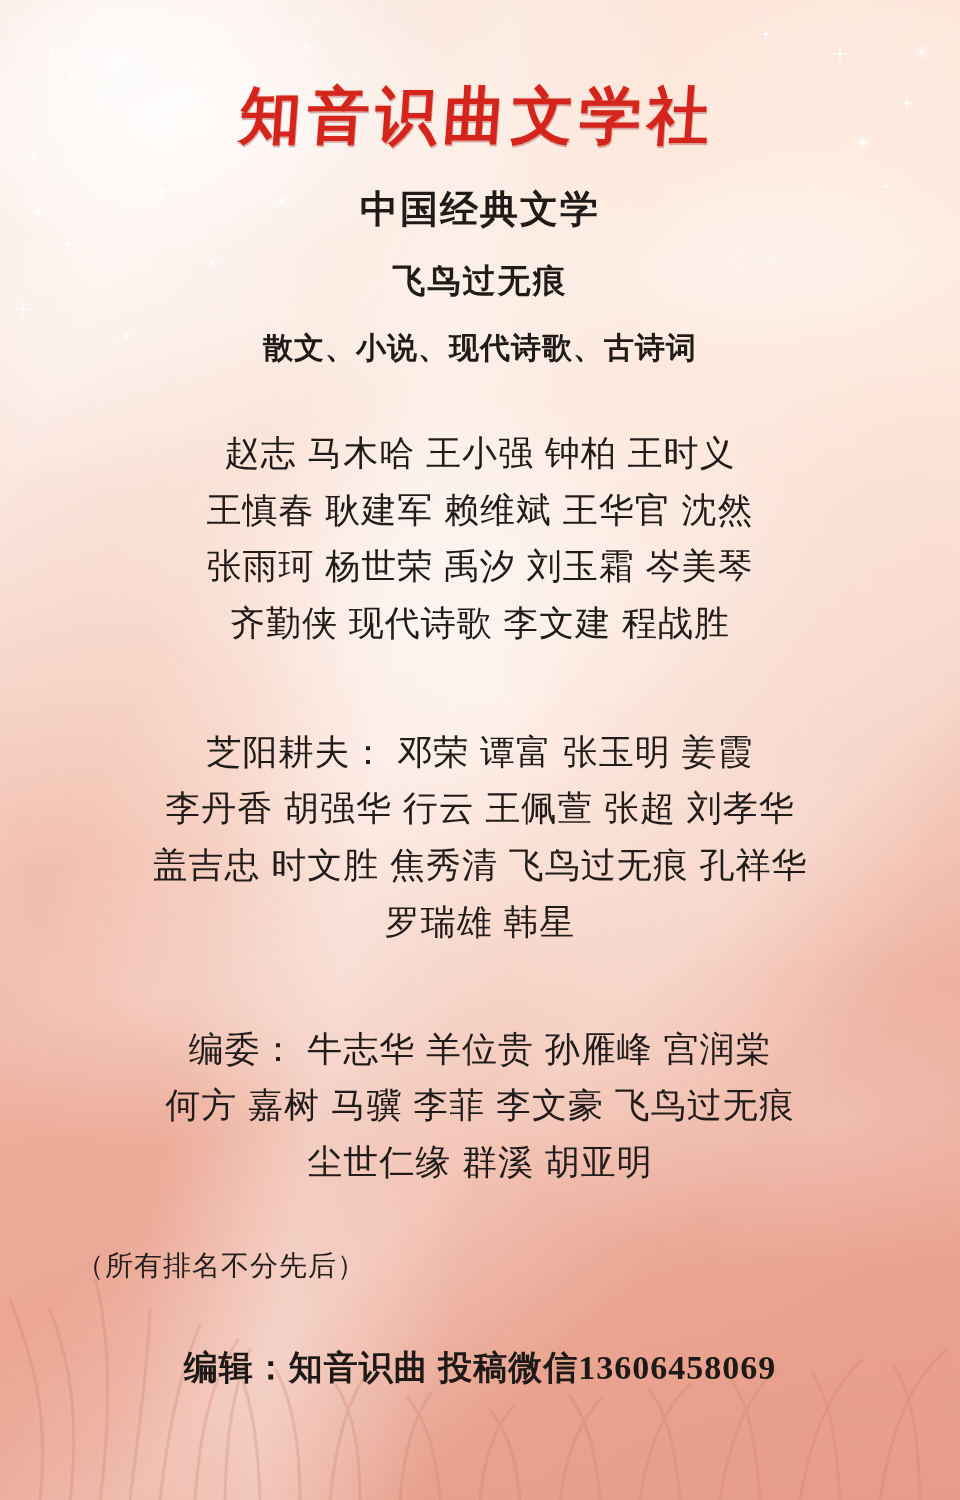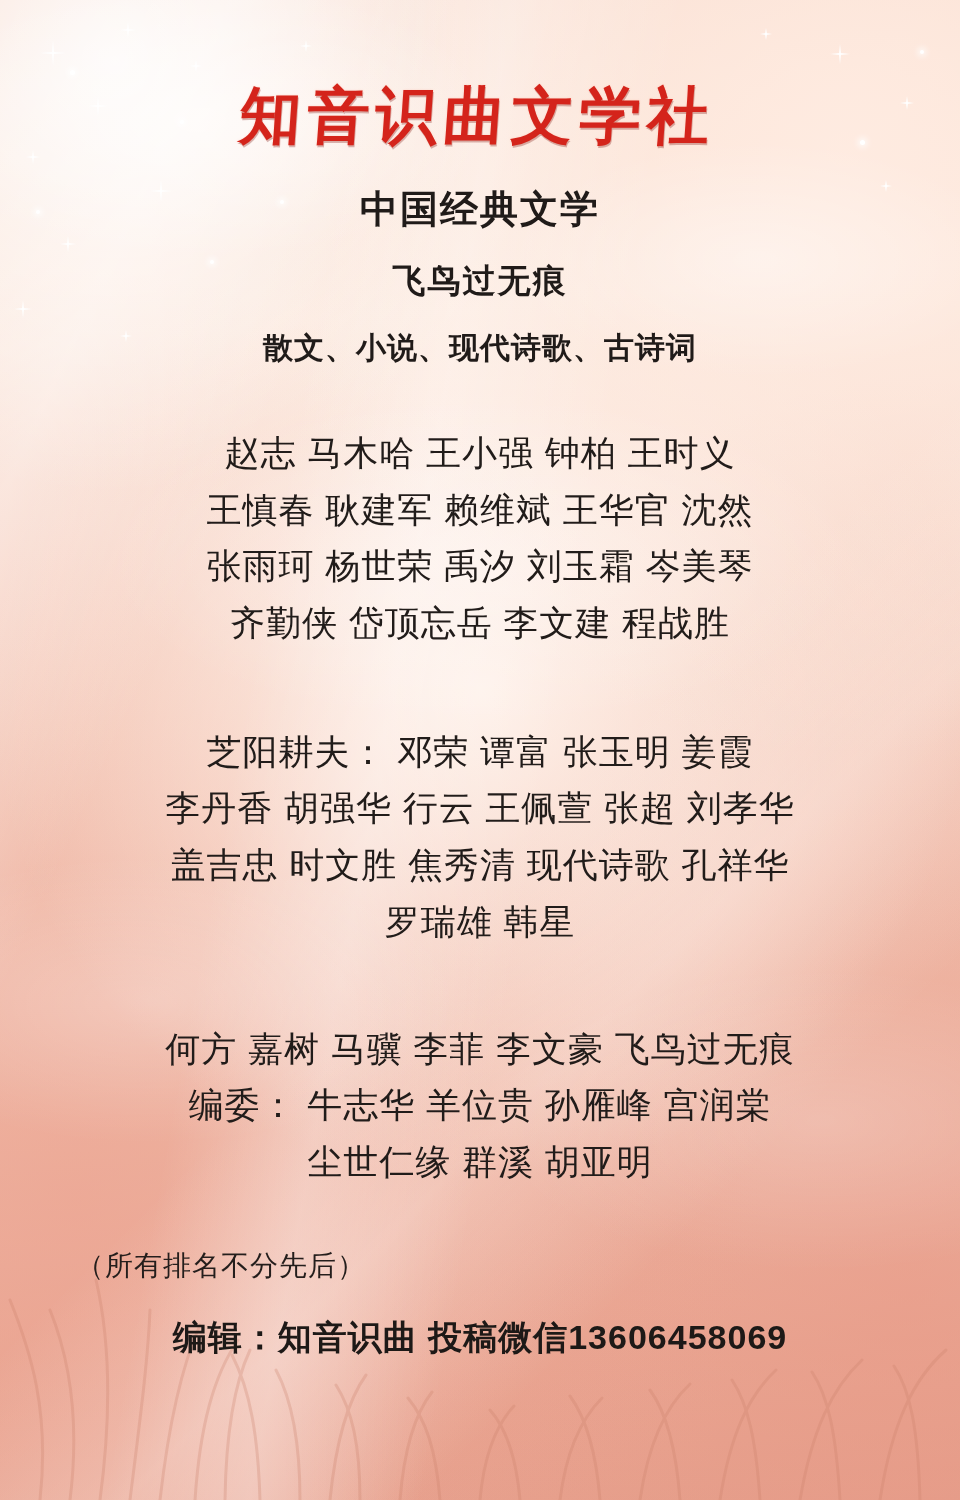--- a/index.html
+++ b/index.html
@@ -144,25 +144,26 @@
   .note {
     margin-top: 56px;
     font-size: 28px;
     color: #241e1c;
     text-align: left;
     padding-left: 76px;
     letter-spacing: 1px;
   }
 
   .footer {
-    margin-top: 30px;
+    margin-top: 60px;
     font-size: 34px;
     font-weight: 700;
     color: #1d1917;
     letter-spacing: 1px;
+    font-family: Liberation Serif, serif;
   }
 </style>
 </head>
 <body>
 
 <div class="poster">
 
   <div class="sheen"></div>
   <div class="cloudwash"></div>
 
@@ -226,33 +227,33 @@
     <h1 class="brand">知音识曲文学社</h1>
 
     <div class="subtitle-1">中国经典文学</div>
     <div class="subtitle-2">飞鸟过无痕</div>
     <div class="subtitle-3">散文、小说、现代诗歌、古诗词</div>
 
     <div class="section sec-deputy">
       <div class="roster-line">赵志  马木哈  王小强  钟柏  王时义</div>
       <div class="roster-line">王慎春  耿建军  赖维斌  王华官  沈然</div>
       <div class="roster-line">张雨珂  杨世荣  禹汐  刘玉霜  岑美琴</div>
-      <div class="roster-line">齐勤侠  岱顶忘岳  李文建  程战胜</div>
+      <div class="roster-line">齐勤侠  现代诗歌  李文建  程战胜</div>
     </div>
 
     <div class="section sec-editor">
       <div class="roster-line">芝阳耕夫： 邓荣  谭富  张玉明  姜霞</div>
       <div class="roster-line">李丹香  胡强华  行云  王佩萱  张超  刘孝华</div>
-      <div class="roster-line">盖吉忠  时文胜  焦秀清  现代诗歌  孔祥华</div>
+      <div class="roster-line">盖吉忠  时文胜  焦秀清  飞鸟过无痕  孔祥华</div>
       <div class="roster-line">罗瑞雄  韩星</div>
     </div>
 
     <div class="section sec-board">
+      <div class="roster-line">编委： 牛志华  羊位贵  孙雁峰  宫润棠</div>
       <div class="roster-line">何方  嘉树  马骥  李菲  李文豪  飞鸟过无痕</div>
-      <div class="roster-line">编委： 牛志华  羊位贵  孙雁峰  宫润棠</div>
       <div class="roster-line">尘世仁缘  群溪  胡亚明</div>
     </div>
 
     <div class="note">（所有排名不分先后）</div>
 
     <div class="footer">编辑：知音识曲   投稿微信13606458069</div>
 
   </div>
 </div>
 

